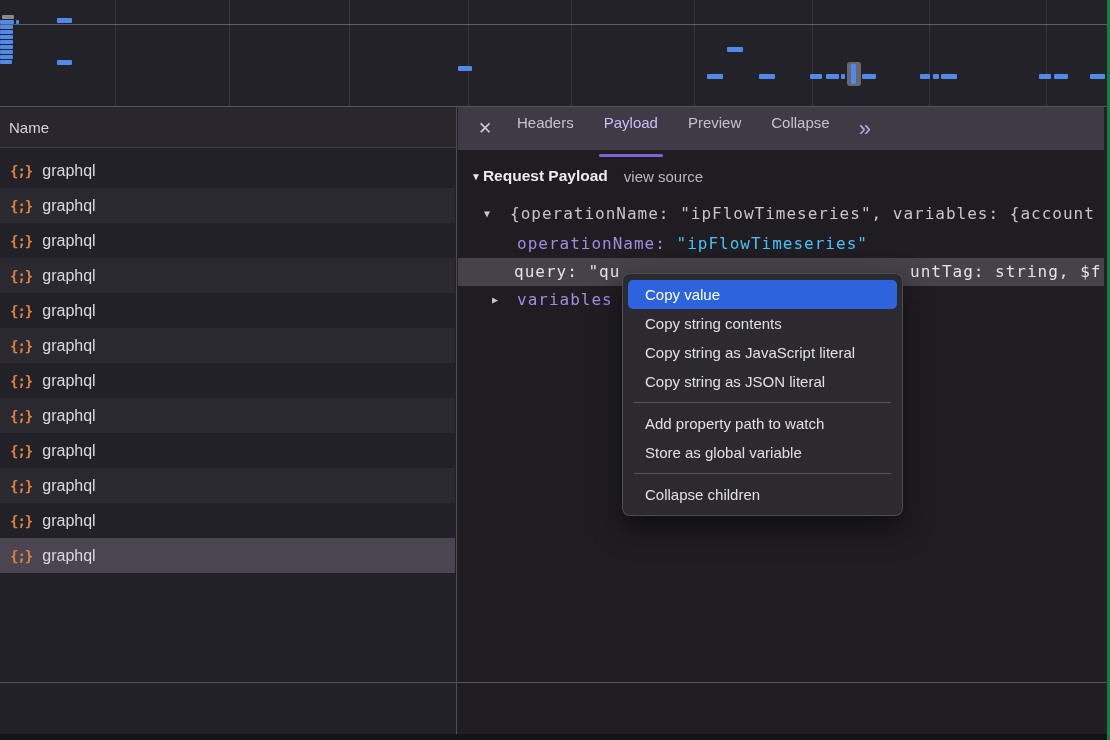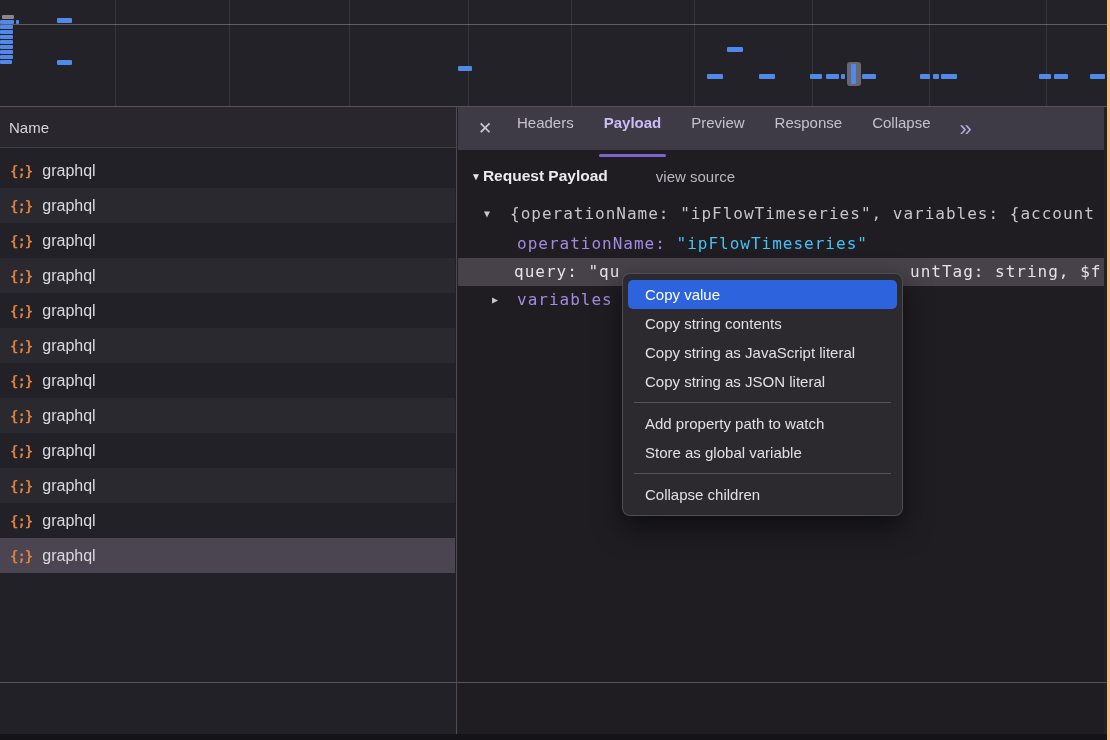--- a/index.html
+++ b/index.html
@@ -1,17 +1,17 @@
 <!DOCTYPE html>
 <html><head>
 <meta charset="utf-8">
 <style>
   * { margin:0; padding:0; box-sizing:border-box; }
   body { background:#fff; }
-  .screen { position:relative; width:1110px; height:740px; background:#fdba74;
+  .screen { position:relative; width:1110px; height:740px; background:#15803d;
             font-family:"Liberation Sans", sans-serif; overflow:hidden; }
   .app { position:absolute; left:0; top:0; width:1107px; height:740px; background:#232128; }
 
   
   .overview { position:absolute; left:0; top:0; width:1107px; height:107px;
               background:#242229; border-bottom:1px solid #56535b; overflow:hidden; }
   .ov-grid { position:absolute; top:0; bottom:0; width:1px; background:rgba(255,255,255,0.09); }
   .ov-hline { position:absolute; left:0; right:0; height:1px; background:rgba(255,255,255,0.27); }
   .ov-bar { position:absolute; border-radius:1px; }
   .ov-marker { position:absolute; background:#6b6770; border-radius:3px; }
@@ -30,29 +30,29 @@
   .request-row.selected { background:#4b4552; }
   .json-icon { color:#e0823f; font-family:"DejaVu Sans Mono", monospace; font-size:14px;
                font-weight:bold; letter-spacing:-1px; }
 
   
   .right-panel { position:absolute; left:458px; top:107px; right:3px; bottom:6px; background:#1f1d22; }
   .tab-bar { height:43px; background:#3f3b46; display:flex; align-items:center; padding-left:10px; }
   .close-btn { width:34px; text-align:center; color:#cac6d2; font-size:17px; cursor:pointer; }
   .tab { padding:0 15px; height:56px; line-height:43px; color:#c6c2cd; font-size:15px;
          position:relative; cursor:pointer; }
-  .tab.active { color:#cbbdf6;font-weight:bold; }
+  .tab.active { color:#cbbdf6; }
   .tab-underline { position:absolute; left:10px; right:10px; bottom:0; height:3px; border-radius:2px; }
   .overflow-btn { margin-left:14px; color:#b4a9de; font-size:22px; line-height:43px; cursor:pointer; }
 
   .payload { position:absolute; top:43px; left:0; right:0; bottom:0; overflow:hidden; }
   .section-header { display:flex; align-items:center; padding:17px 0 0 13px; }
   .twisty-hdr { font-size:10px; color:#e8e6ea; margin-right:2px; }
   .section-title { font-weight:bold; font-size:15.5px; color:#eceaee; }
-  .view-source { margin-left:48px; font-size:15px; color:#bab6c0; cursor:pointer; }
+  .view-source { margin-left:16px; font-size:15px; color:#bab6c0; cursor:pointer; }
 
   .trow { position:absolute; left:0; right:0; height:28px; line-height:28px; overflow:hidden;
           font-family:"DejaVu Sans Mono", monospace; font-size:16px; letter-spacing:1px;
           white-space:nowrap; }
   .trow .tx { position:absolute; top:0; }
   .trow-a { top:50px; }  .trow-b { top:80px; }
   .trow-c { top:108px; background:#474149; }  .trow-d { top:136px; }
   .arrow { font-size:10px; letter-spacing:0; color:#c9c7cc; cursor:pointer; }
   .plain { color:#c7c5ca; }
   .key   { color:#a08be0; }
@@ -178,21 +178,20 @@
         </div>
     </div>
 
     <div class="right-panel">
       <div class="tab-bar">
         <div class="close-btn">✕</div>
         <div style="display:flex;">
             <div class="tab">Headers</div>
             <div class="tab active">Payload<div class="tab-underline" style="background: rgb(125, 99, 209);"></div></div>
             <div class="tab">Preview</div>
-            <div class="tab">Response</div>
             <div class="tab">Collapse</div>
           </div>
         <div class="overflow-btn">»</div>
       </div>
 
       <div class="payload">
         <div class="section-header">
           <span class="twisty-hdr">▼</span>
           <span class="section-title">Request Payload</span>
           <span class="view-source">view source</span>

